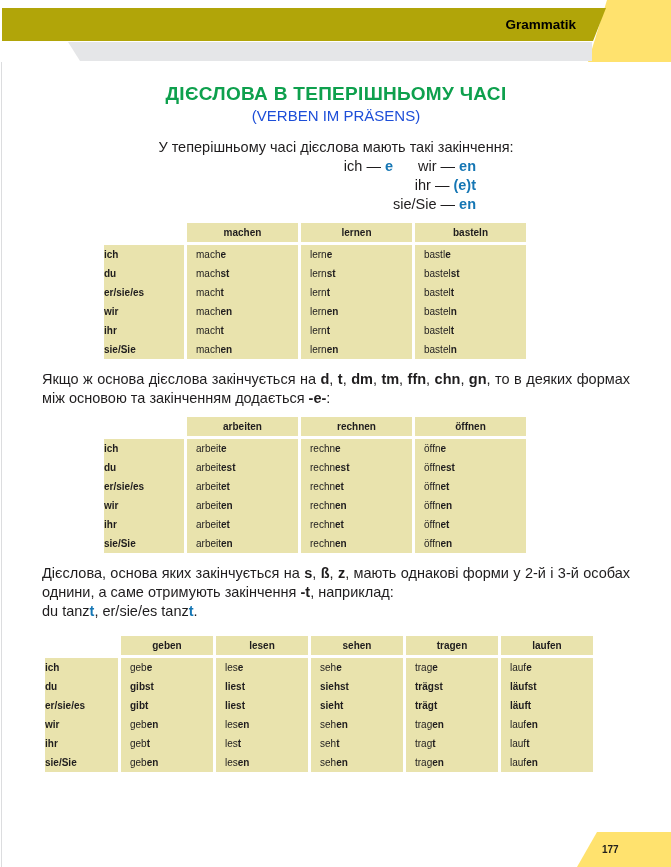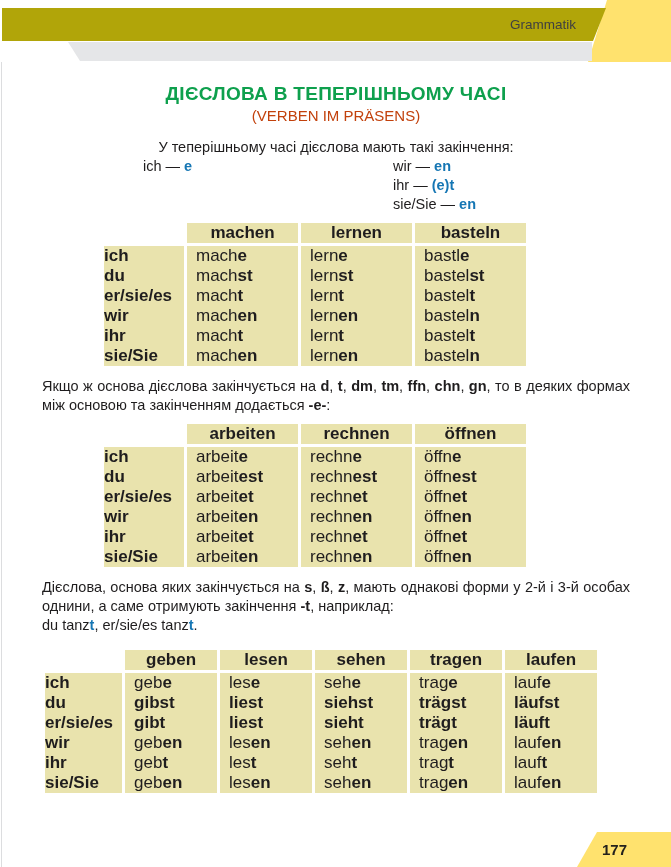--- a/index.html
+++ b/index.html
@@ -9,45 +9,45 @@
     font-family:"Liberation Sans", sans-serif;
   }
   
   .band {
     position:absolute; left:2px; top:8px; width:604px; height:33px;
     background:#b1a509;
     clip-path:polygon(0 0, 100% 0, calc(100% - 13px) 100%, 0 100%);
     display:flex; align-items:center; justify-content:flex-end;
     padding-right:30px; box-sizing:border-box;
   }
-  .band-label { font-weight:normal; font-size:13.5px; color:#404040;text-align:center; }
+  .band-label { font-weight:bold; font-size:13.5px; color:#000000;text-align:center; }
   .corner-yellow {
     position:absolute; left:575px; top:0; width:96px; height:62px;
     background:#ffe26e;
     clip-path:polygon(32px 0, 100% 0, 100% 100%, 13px 100%);
   }
   .gray-strip {
     position:absolute; left:68px; top:42px; width:524px; height:19px;
     background:#e5e6e8;
     clip-path:polygon(0 0, 100% 0, 100% 100%, 12px 100%);
   }
   .page-edge { position:absolute; left:1px; top:62px; width:1px; height:805px; background:#dcdddf; }
   
   .content { position:absolute; left:42px; top:84px; width:588px; }
   .title   { text-align:center; color:#0ea04d; font-weight:bold; font-size:19px; letter-spacing:.3px; line-height:20px; }
-  .subtitle{ text-align:center; color:#c2410c; font-size:15px; line-height:18px; margin-top:3px; }
+  .subtitle{ text-align:center; color:#1d4ed8; font-size:15px; line-height:18px; margin-top:3px; }
   .para { text-align:justify; font-size:14.5px; line-height:19px; margin:0; }
   .p-intro { margin-top:13px; text-align:center; }
   .acc { color:#1576b4; font-weight:bold; }
   
-  .endings { display:flex; margin:0 0 0 101px; }
+  .endings { display:flex; margin:0 0 0 101px;text-align:right; }
   .end-col { display:flex; flex-direction:column; font-size:14.5px; line-height:19px; }
   .end-col.left { width:250px; }
   
-  .gtable { border-collapse:separate; border-spacing:0; table-layout:fixed; font-size:17px; }
+  .gtable { border-collapse:separate; border-spacing:0; table-layout:fixed; font-size:10px; }
   .gtable th, .gtable td {
     background:#e9e3ad; height:19px; vertical-align:middle;
     box-sizing:border-box; padding:0 0 0 9px; text-align:left; font-weight:normal;
   }
   .gtable td { border-left:3px solid #fff; }
   .gtable thead th { font-weight:bold; text-align:center; padding:0; height:22px; border-bottom:3px solid #fff; }
   .gtable thead th.vhead { border-left:3px solid #fff; }
   .gtable thead th.corner { background:transparent; border:none; }
   .gtable tbody th.pro { font-weight:bold; text-align:left; padding:0 9px 0 0; }
   .tbl-1, .tbl-2 { margin:9px 0 0 62px; }
@@ -58,21 +58,21 @@
   .tbl-3 thead th.vhead  { width:95px; }
   .p-mid { margin-top:11px; }
   .example { text-align:left; font-size:14.5px; line-height:19px; margin-top:0; }
   
   .page-tab {
     position:absolute; left:577px; bottom:0; width:94px; height:35px;
     background:#ffe26e;
     clip-path:polygon(20px 0, 100% 0, 100% 100%, 0 100%);
     display:flex; align-items:center; box-sizing:border-box; padding-left:25px;
   }
-  .page-num { font-weight:bold; font-size:15px; color:#23211c; }
+  .page-num { font-weight:bold; font-size:10px; color:#23211c; }
 </style>
 </head>
 <body>
 
 <div class="corner-yellow"></div>
 <div class="band">
   <span class="band-label">Grammatik</span>
 </div>
 <div class="gray-strip"></div>
 <div class="page-edge"></div>

